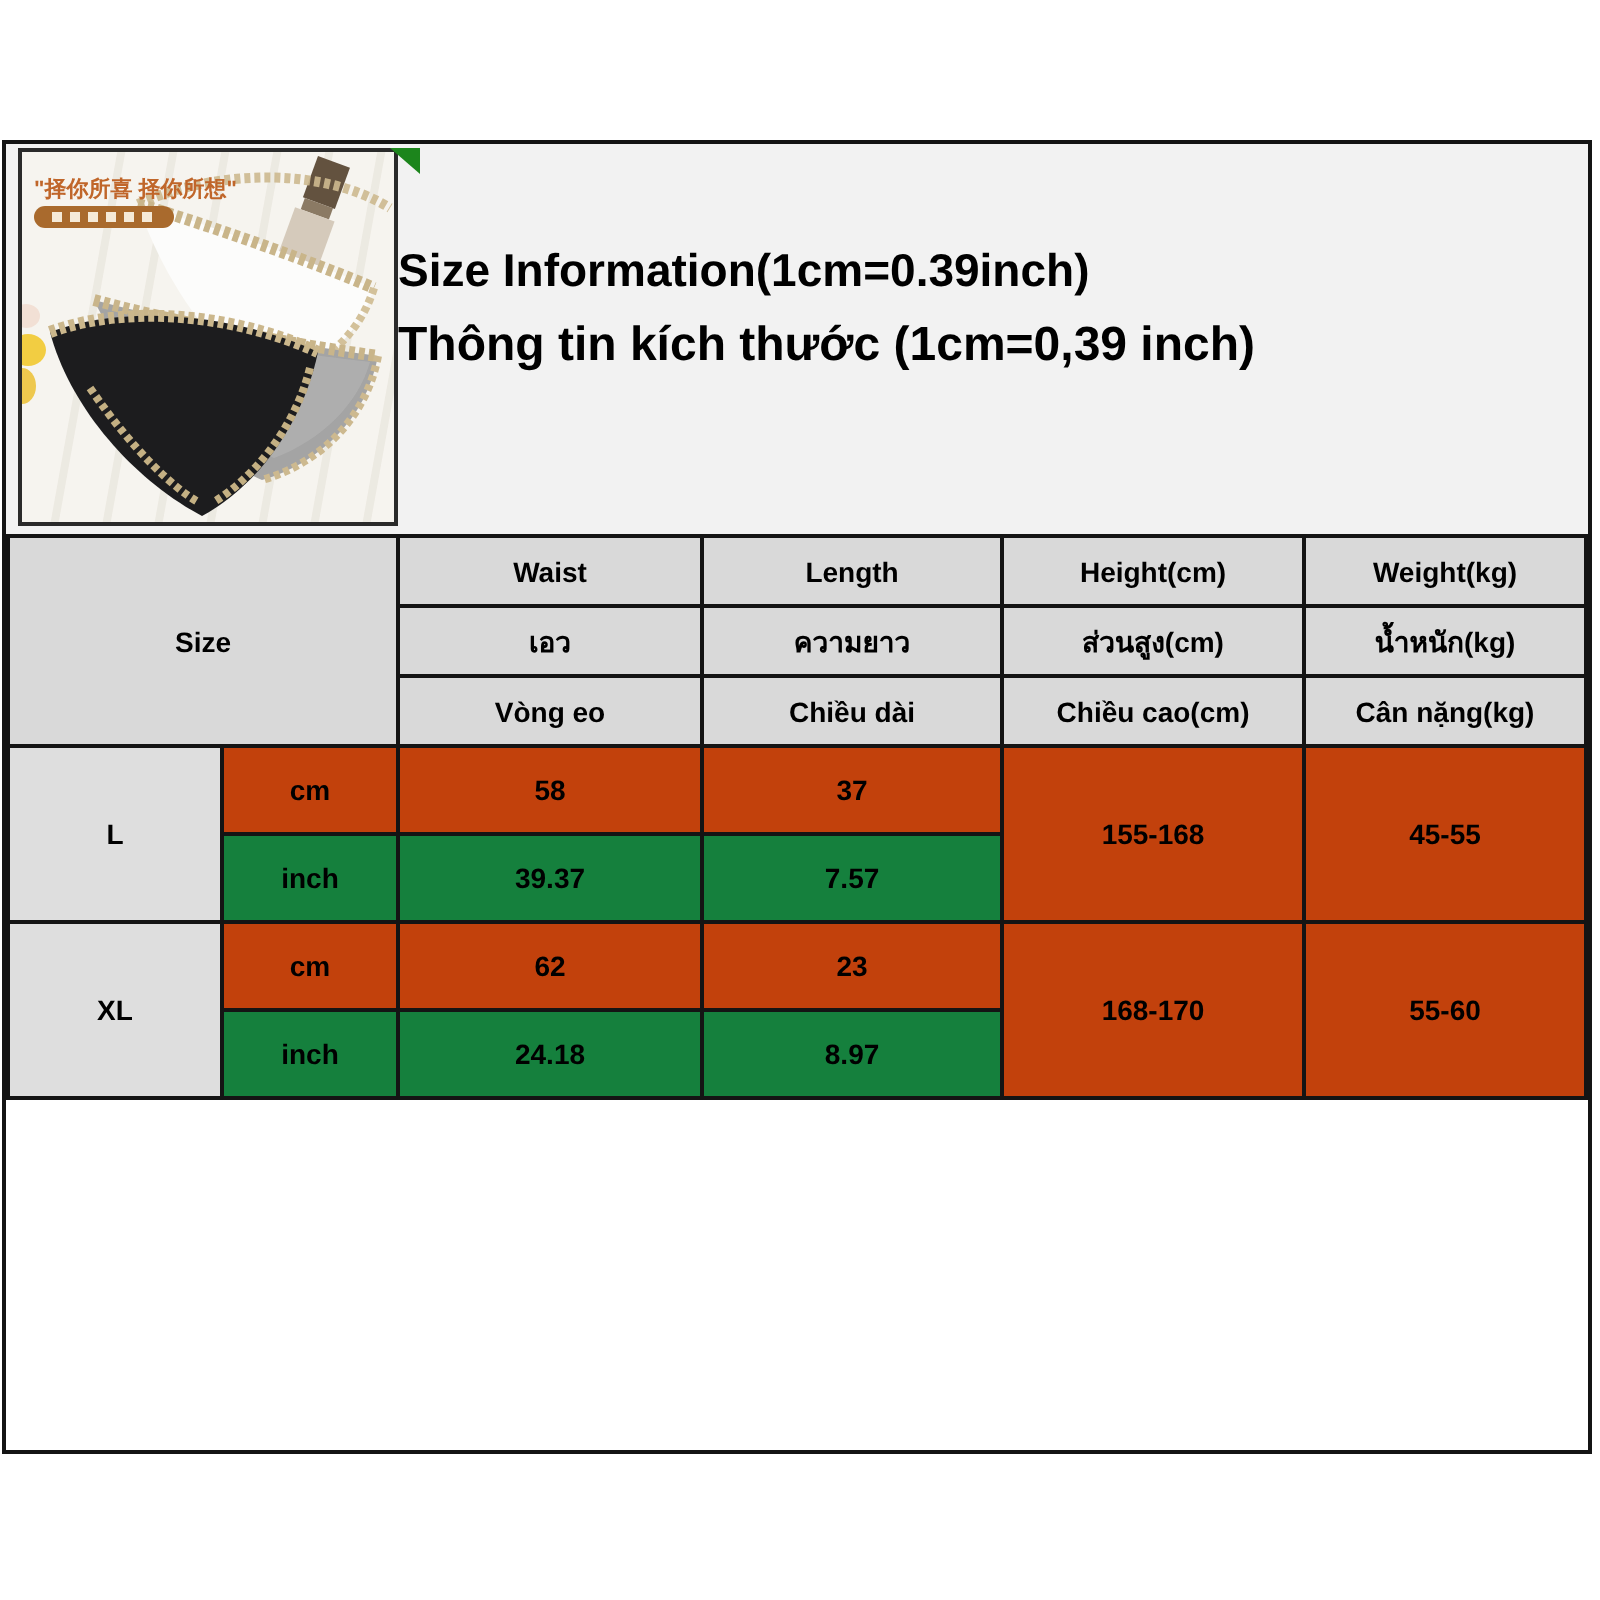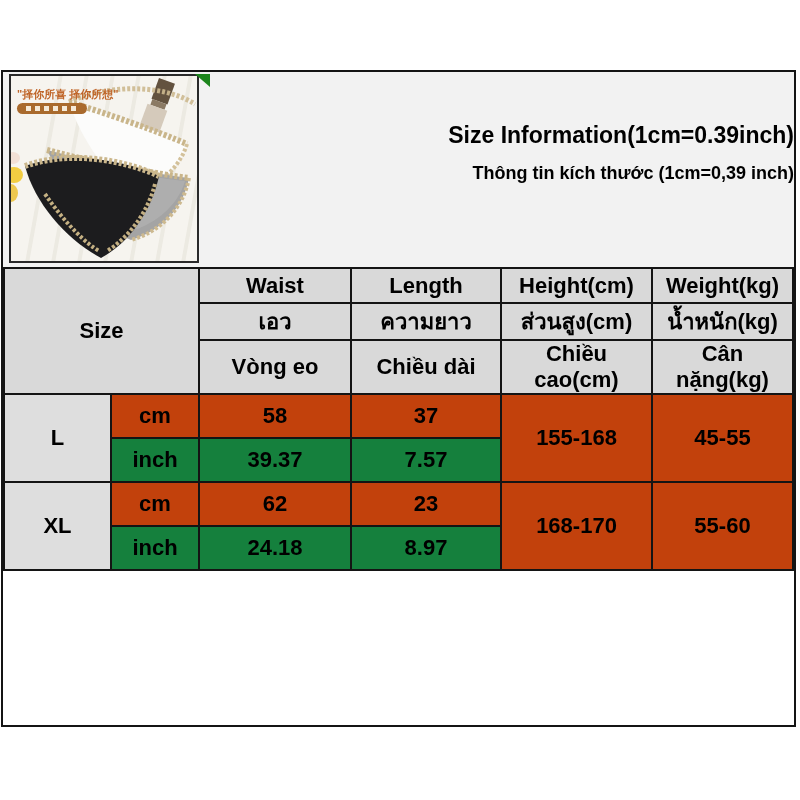--- a/index.html
+++ b/index.html
@@ -12,31 +12,31 @@
     border:2px solid #141414;box-sizing:border-box;background:#fff;
   }
   
   .title-section{position:relative;width:100%;height:195px;background:#f2f2f2;}
   .photo{position:absolute;left:6px;top:2px;width:190px;height:189px;}
   .photo svg{display:block;}
   .corner-fold{
     position:absolute;left:186px;top:0;width:0;height:0;
     border-top:13px solid #1c851c;border-left:15px solid transparent;
   }
-  .title-text{position:absolute;left:196px;right:0;top:0;bottom:0;text-align:right;padding-top:44px;border-radius:29px;}
+  .title-text{position:absolute;left:196px;right:0;top:0;bottom:0;text-align:left;padding-top:44px;border-radius:29px;}
   .t1{font-size:23px;font-weight:bold;line-height:38px;}
   .t2{font-size:20px;font-weight:bold;line-height:38px;}
-  .t3{font-size:18px;font-weight:bold;line-height:38px;padding-left:41px;}
+  .t3{font-size:24px;font-weight:bold;line-height:38px;}
   
   table.size-table{
     border-collapse:collapse;table-layout:fixed;width:791px;height:281px;
   }
   .size-table td{
     border:2px solid #141414;text-align:center;vertical-align:middle;
-    font-weight:bold;font-size:22px;padding:0;overflow:hidden;
+    font-weight:bold;font-size:14px;padding:0;overflow:hidden;
   }
   .hrow{height:35px;}
   .drow{height:44px;}
   .bg-head{background:#d9d9d9;}
   .bg-size{background:#dedede;}
   .bg-light{background:#c2410c;margin-left:35px;}
   .bg-white{background:#15803d;}
   .size-big{font-size:32px;}
   .size-letter{font-size:22px;}
   .unit{font-size:19px;}

